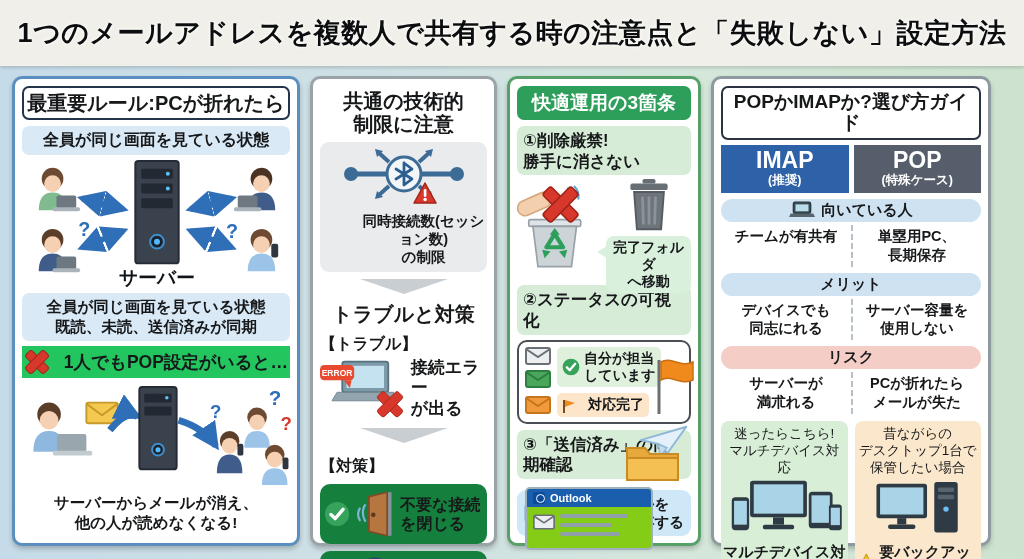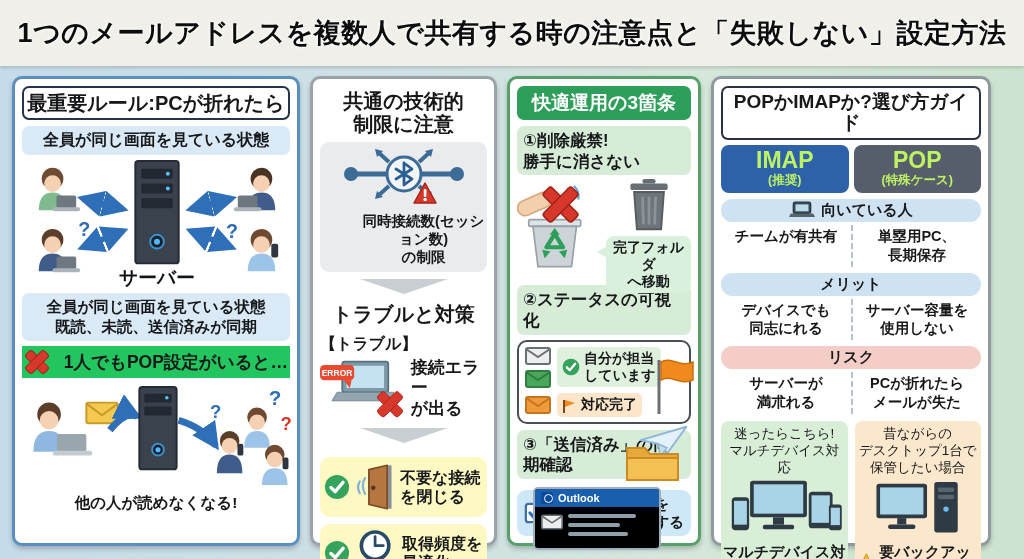--- a/index.html
+++ b/index.html
@@ -48,21 +48,21 @@
   .p2-hdr { font-size:20px; font-weight:900; text-align:center; line-height:1.15; margin:4px 0 6px; }
   .gray-box { background:#e9ebed; border-radius:9px; padding:4px 2px 6px; text-align:center; }
   .limit-text { font-weight:bold; font-size:14.5px; line-height:1.25;margin-left:40px; }
   .chev { width:0; height:0; border-left:44px solid transparent; border-right:44px solid transparent;
           border-top:15px solid #c9ced2; margin:7px auto; }
   .p2-sub { font-size:20px; font-weight:900; text-align:center; }
   .tag { font-size:16px; font-weight:900; margin-top:6px; }
   .trouble-row { display:flex; align-items:center; justify-content:center; gap:2px; }
   .trouble-text { font-weight:900; font-size:17px; line-height:1.2; }
   .green-box {
-    background:#fef9c3; border-radius:10px; display:flex; align-items:center; gap:5px;
+    background:#15803d; border-radius:10px; display:flex; align-items:center; gap:5px;
     padding:5px 4px; margin-top:7px;
   }
   .green-box .mtext { font-weight:900; font-size:16px; line-height:1.2; }
 
   .p3 { display:flex; flex-direction:column; }
   .p3-hdr { background:#2e9e5b; color:#fff; border-radius:7px; text-align:center;
             font-weight:900; font-size:19px; padding:4px 0; }
   .rule { background:#d7ecd7; border-radius:7px; font-weight:900; font-size:16.5px;
           padding:4px 6px; line-height:1.25; margin-top:6px; }
   .bin-scene { display:flex; align-items:flex-start; margin-top:2px; height:102px; }
@@ -72,39 +72,39 @@
   .bubble:before { content:""; position:absolute; left:-9px; top:10px;
             border-top:6px solid transparent; border-bottom:6px solid transparent;
             border-right:10px solid #d9f0dc; }
   .status-box { border:2px solid #4a4f55; border-radius:10px; background:#fff;
             padding:5px 6px; margin-top:5px; position:relative; }
   .st-row { display:flex; align-items:center; gap:6px; }
   .st-env-col { display:flex; flex-direction:column; gap:5px; }
   .st-label-green { background:#dff0dc; border-radius:5px; display:flex; align-items:center;
             gap:4px; font-weight:900; font-size:14px; padding:3px 5px; line-height:1.2; }
   .st-label-orange { background:#fce5c8; border-radius:5px; display:flex; align-items:flex-end;
-            gap:5px; font-weight:900; font-size:14px; padding:3px 5px; }
+            gap:12px; font-weight:900; font-size:14px; padding:3px 5px; }
   .big-flag { position:absolute; right:-8px; top:16px; }
   .outlook-wrap { position:relative; height:84px; margin-top:5px; }
-  .ol-window { position:absolute; left:16px; top:3px; width:128px; border:2px solid #9fb0bd;
-            border-radius:5px; overflow:hidden; background:#000000; }
+  .ol-window { position:absolute; left:8px; top:3px; width:128px; border:2px solid #9fb0bd;
+            border-radius:5px; overflow:hidden; background:#84cc16; }
   .ol-titlebar { background:#1a5fae; color:#fff; display:flex; align-items:center; gap:5px;
             padding:3px 6px; font-weight:bold; font-size:11px; }
   .ol-logo { width:12px; height:12px; background:#0a4b9b; border-radius:2px; position:relative; }
   .ol-logo:after { content:""; position:absolute; left:2.5px; top:2.5px; width:7px; height:7px;
             border:1.8px solid #fff; border-radius:50%; }
   .ol-body { padding:7px 6px; display:flex; gap:5px; align-items:flex-start; }
   .ol-lines i { display:block; height:4px; background:#8fa0ab; border-radius:2px; margin-bottom:5px; }
   .save-box { background:#cfe8f7; border-radius:9px; display:flex; align-items:center;
             justify-content:center; gap:6px; padding:5px 3px; margin-top:6px; }
   .save-text { font-weight:900; font-size:14.5px; line-height:1.25; }
 
   .p4 { display:flex; flex-direction:column; }
   .duo-head { display:grid; grid-template-columns:1fr 1fr; gap:5px; margin-top:5px; }
-  .proto { border-radius:8px; color:#bef264; text-align:center; padding:3px 0 4px; }
+  .proto { border-radius:0; color:#ffffff; text-align:center; padding:3px 0 4px; }
   .proto .big { font-size:23px; font-weight:900; line-height:1.05; }
   .proto .sub { font-size:12.5px; font-weight:bold; }
   .proto-imap { background:#2d62a8; }
   .proto-pop { background:#555e6a; }
   .band { background:#cfe2f2; border-radius:13px; font-weight:900; font-size:15px;
           text-align:center; padding:2px 0; margin-top:6px; display:flex; align-items:center;
           justify-content:center; gap:6px; }
   .band-risk { background:#f3cdc6; }
   .duo { display:grid; grid-template-columns:1fr 1fr; margin-top:3px; }
   .duo > div { text-align:center; font-weight:900; font-size:14.5px; line-height:1.3; padding:2px 1px; }
@@ -244,20 +244,21 @@
           <circle cx="0" cy="0" r="8" fill="#f6d0b2"></circle>
         <path d="M-13 26 Q-13 9 0 9 Q13 9 13 26 Z" fill="#9cc3e8"></path>
         <rect x="8" y="-2" width="6" height="12" rx="2" fill="#2f3640"></rect>
       </g>
       <text x="190" y="36" font-size="19" font-weight="bold" fill="#2f6fb8">?</text>
       <text x="250" y="22" font-size="21" font-weight="bold" fill="#2f6fb8">?</text>
       <text x="262" y="48" font-size="19" font-weight="bold" fill="#d8372b">?</text>
     </svg>
 
     <div class="caption">
+      <div>サーバーからメールが消え、</div>
       <div>他の人が読めなくなる!</div>
     </div>
   </div>
 
   <div class="panel p2">
     <div class="p2-hdr">
       <div>共通の技術的</div>
       <div>制限に注意</div>
     </div>
     <div class="gray-box">
@@ -305,20 +306,21 @@
           <rect x="-17" y="-5.5" width="34" height="11" rx="3" transform="rotate(45)" fill="#d8372b" stroke="#a32417"></rect>
           <rect x="-17" y="-5.5" width="34" height="11" rx="3" transform="rotate(-45)" fill="#d8372b" stroke="#a32417"></rect>
         </g>
       </svg>
       <div class="trouble-text">
         <div>接続エラー</div>
         <div>が出る</div>
       </div>
     </div>
     <div class="chev"></div>
+    <div class="tag">【対策】</div>
     <div class="green-box">
       <svg width="26" height="26" viewBox="0 0 28 28">
         <circle cx="14" cy="14" r="13" fill="#36a35c"></circle>
         <path d="M7.5 14.5 l4.5 4.5 l8.5 -10" stroke="#fff" stroke-width="3.6" fill="none" stroke-linecap="round" stroke-linejoin="round"></path>
       </svg>
       <svg width="40" height="50" viewBox="0 0 46 54">
         <path d="M6 20 q-5 7 0 15" stroke="#7fb3d8" stroke-width="2.5" fill="none"></path>
         <path d="M12 16 q-6 9 0 20" stroke="#7fb3d8" stroke-width="2.5" fill="none"></path>
         <rect x="37" y="2" width="5" height="50" fill="#8a9298"></rect>
         <path d="M16 7 L37 2 L37 52 L16 47 Z" fill="#b5763f" stroke="#7d4c26" stroke-width="2" stroke-linejoin="round"></path>

